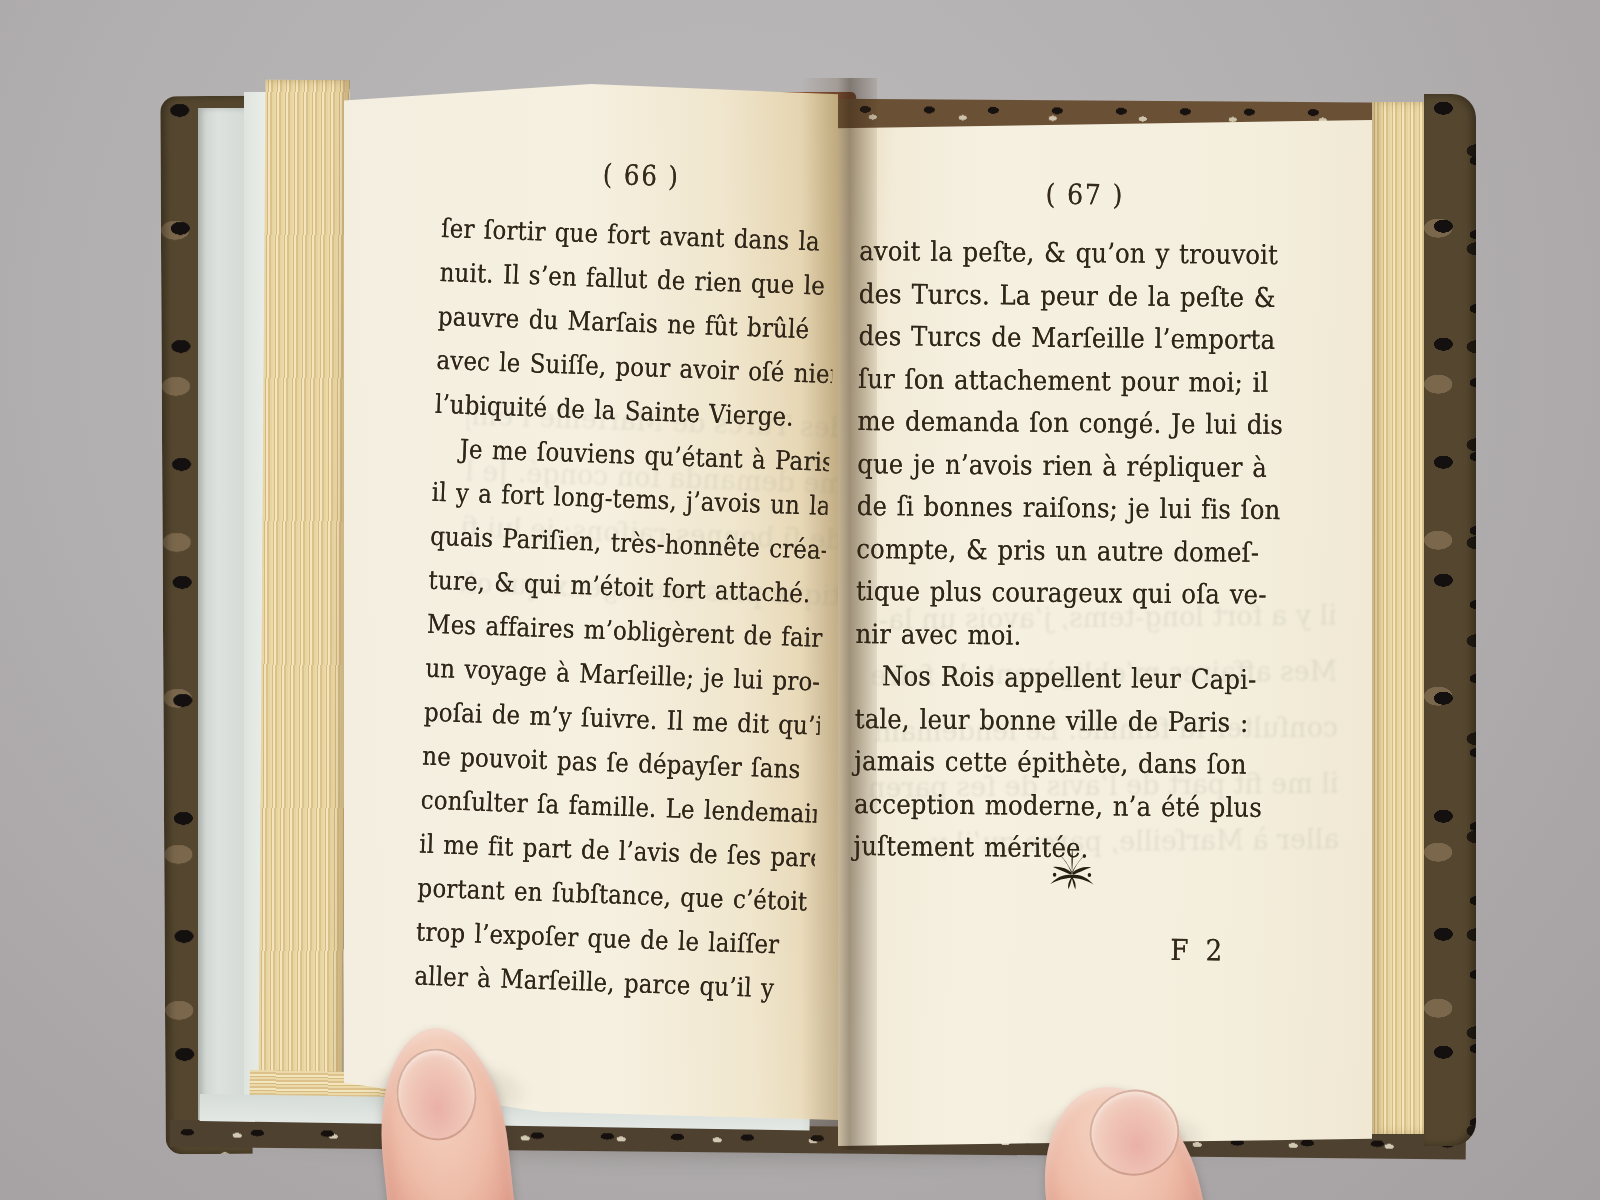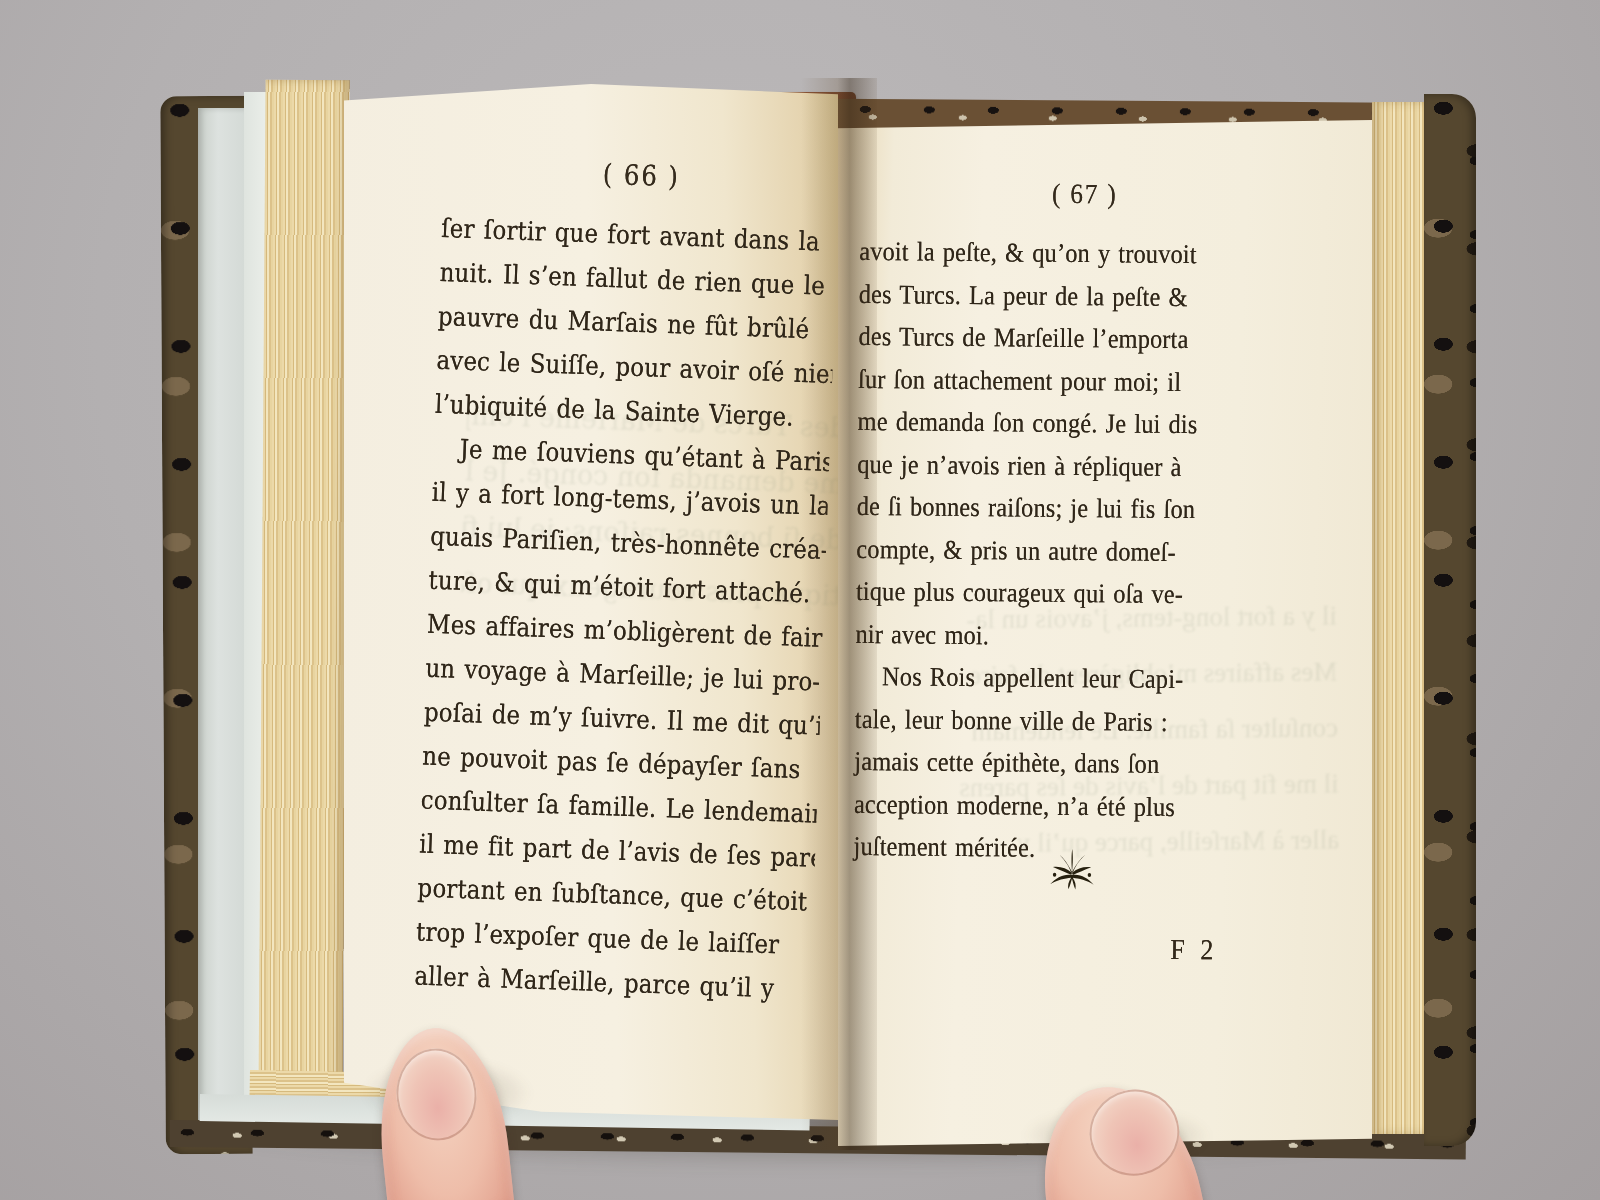--- a/index.html
+++ b/index.html
@@ -60,21 +60,21 @@
     background:linear-gradient(180deg,#d6dcd8,#e3e8e4);}
 
   
   .page-left{left:186px;top:6px;width:494px;height:1036px;z-index:3;
     background:linear-gradient(88deg,#f4eee0 0%,#f6f0e1 52%,#f0e6cd 78%,#e5d4b0 93%,#dbc796 100%);
     clip-path:polygon(0 1.6%,50% 0%,100% 1%,100% 100%,40% 99.2%,0 96.4%);
     box-shadow:2px 0 6px rgba(0,0,0,.15);}
   .page-right{left:680px;top:42px;width:534px;height:1026px;z-index:3;
     background:linear-gradient(92deg,#d9c6a2 0%,#eadcbd 3.5%,#f2ebd8 10%,#f6f0e1 26%,#f4eedd 72%,#f0e8d3 100%);
     clip-path:polygon(0 .8%,100% 0,100% 99.3%,0 100%);
-    box-shadow:-1px 3px 6px rgba(0,0,0,.12);font-family:Liberation Serif, serif;}
+    box-shadow:-1px 3px 6px rgba(0,0,0,.12);}
   .gutter-shadow{left:643px;top:0;width:76px;height:1072px;z-index:4;pointer-events:none;
     background:linear-gradient(to right,rgba(90,64,34,0) 0%,rgba(90,64,34,.22) 48%,rgba(52,36,18,.42) 64%,rgba(90,64,34,.10) 100%);}
 
   
   .pagetext{position:absolute;color:#2f2619;text-shadow:0 0 .5px rgba(46,35,22,.85);
     font-variant-ligatures:none;}
   .lp-text{left:100px;top:68px;width:450px;transform:rotate(2.05deg) scaleX(.88);
     transform-origin:0 0;overflow:hidden;}
   .rp-text{left:22px;top:56px;width:500px;transform:rotate(.55deg) scaleX(.9);
     transform-origin:0 0;}

